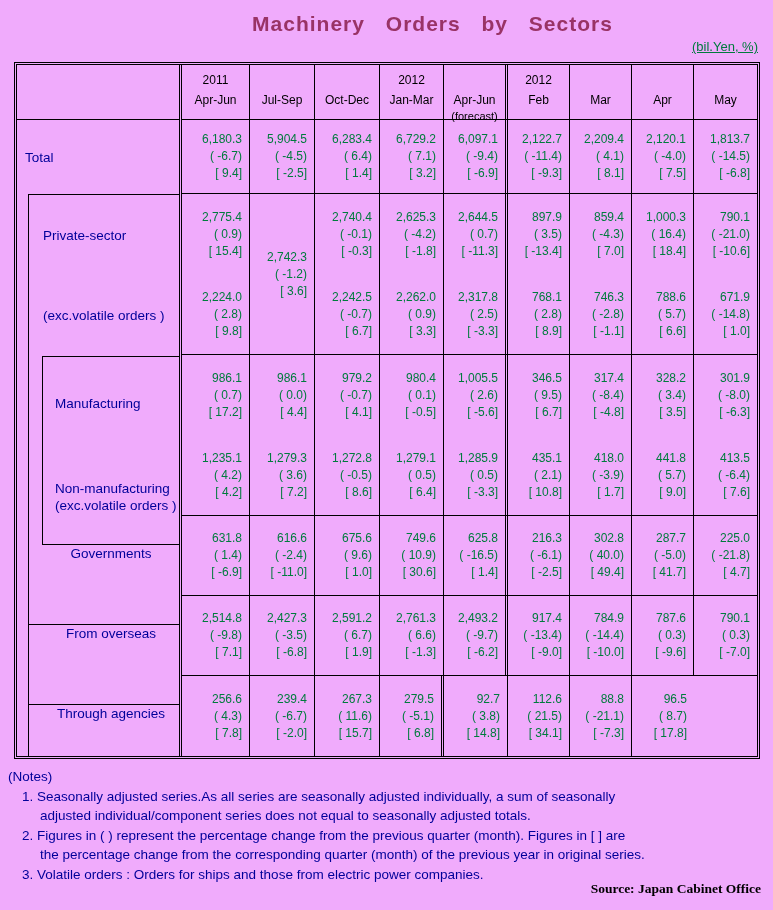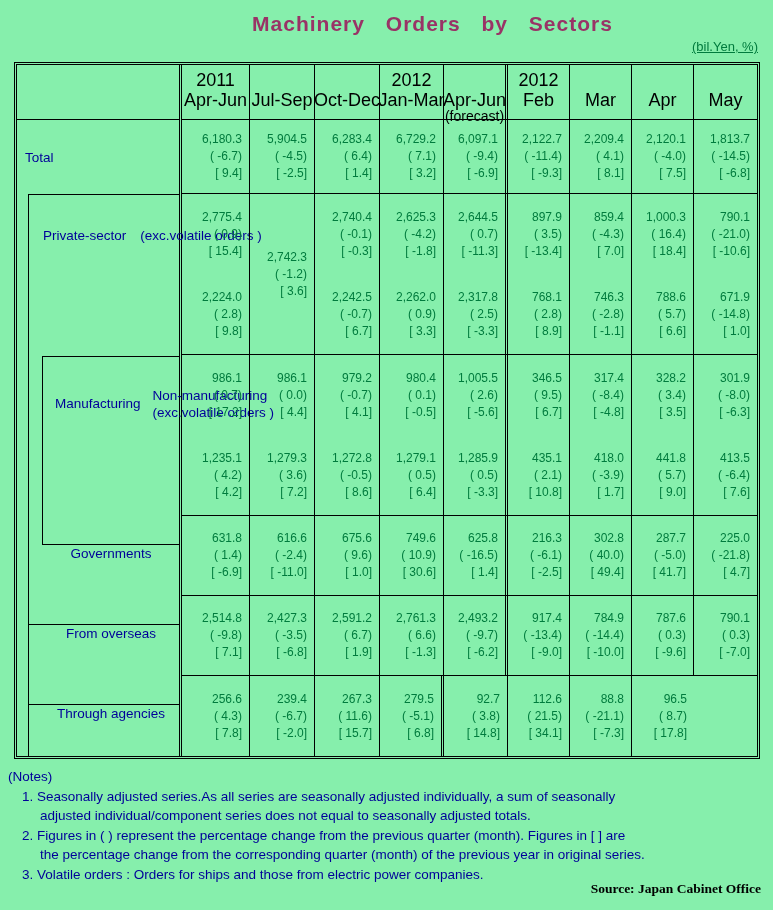--- a/index.html
+++ b/index.html
@@ -2,21 +2,21 @@
 <html style="--c-title: #993366; --c-label: #000099; --c-value: #007B3D; --c-note: #000099; --c-border: #000000; --c-source: #000000;"><head>
 <meta charset="utf-8">
 <style>
   :root{
     --c-title:#993366; --c-label:#000099; --c-value:#007B3D;
     --c-note:#000099; --c-border:#000000; --c-source:#000000;
   }
   *{margin:0;padding:0;box-sizing:border-box;}
   html,body{background:#ffffff;}
   .page{
-    position:relative;width:773px;height:910px;background:#86efac;
+    position:relative;width:773px;height:910px;background:#f0abfc;
     font-family:"Liberation Sans", sans-serif;overflow:hidden;
   }
   .title{
     margin-top:12px;padding-left:92px;text-align:center;
     font-size:21px;font-weight:bold;letter-spacing:1px;word-spacing:14px;
     color:var(--c-title);
   }
   .unit{
     text-align:right;padding-right:15px;margin-top:3px;margin-bottom:8px;
     font-size:13px;color:var(--c-value);text-decoration:underline;
@@ -24,21 +24,21 @@
   .tbl{
     margin-left:14px;width:746px;display:flex;
     border:3px double var(--c-border);
   }
   
   .label-col{width:165px;border-right:3px double var(--c-border);display:flex;flex-direction:column;}
   .label-head{height:55px;border-bottom:1px solid var(--c-border);}
   .label-body{height:636px;}
   .lbl-total{height:74px;display:flex;align-items:center;padding-left:8px;}
   .sub-box{margin-left:11px;height:562px;border-top:1px solid var(--c-border);border-left:1px solid var(--c-border);}
-  .sec{display:flex;flex-direction:row;}
+  .sec{display:flex;flex-direction:column;}
   .sec-2row{height:161px;}
   .sec-1row{height:80px;display:flex;justify-content:center;}
   .sec-1row.rule,.sec .rule{border-bottom:1px solid var(--c-border);}
   .half{height:50%;display:flex;flex-direction:column;justify-content:center;}
   .mfg-box{margin-left:13px;height:189px;border-top:1px solid var(--c-border);border-left:1px solid var(--c-border);border-bottom:1px solid var(--c-border);}
   .lbl-line{font-size:13.5px;color:var(--c-label);line-height:17px;white-space:pre;}
   .pad1{padding-left:14px;}
   .pad2{padding-left:12px;}
   
   .data-grid{
@@ -47,22 +47,22 @@
     grid-template-rows:55px 74px 161px 161px 80px 80px 80px;
   }
   .cell{
     border-right:1px solid var(--c-border);border-bottom:1px solid var(--c-border);
     display:flex;flex-direction:column;justify-content:center;
   }
   .cell.dbl{border-right:3px double var(--c-border);}
   .cell.lastcol{border-right:none;}
   .cell.lastrow{border-bottom:none;}
   .hcell{justify-content:flex-start;align-items:center;padding-top:5px;}
-  .h-year,.h-period{font-size:18px;color:#000;height:20px;line-height:20px;white-space:pre;}
-  .h-note{font-size:14px;color:#000;height:15px;line-height:13px;white-space:pre;}
+  .h-year,.h-period{font-size:12px;color:#000;height:20px;line-height:20px;white-space:pre;}
+  .h-note{font-size:11px;color:#000;height:15px;line-height:13px;white-space:pre;}
   .trip{display:flex;flex-direction:column;justify-content:center;align-items:flex-end;padding-right:7px;}
   .trip-half{height:50%;}
   .ln{font-size:12px;line-height:17px;color:var(--c-value);white-space:pre;text-align:right;}
   
   .notes{margin-top:8px;margin-left:8px;font-size:13.5px;color:var(--c-note);line-height:19.5px;}
   .note-line{white-space:pre-wrap;}
   .note-l1{padding-left:14px;}
   .note-l2{padding-left:32px;}
   .source{
     position:absolute;right:12px;top:881px;

